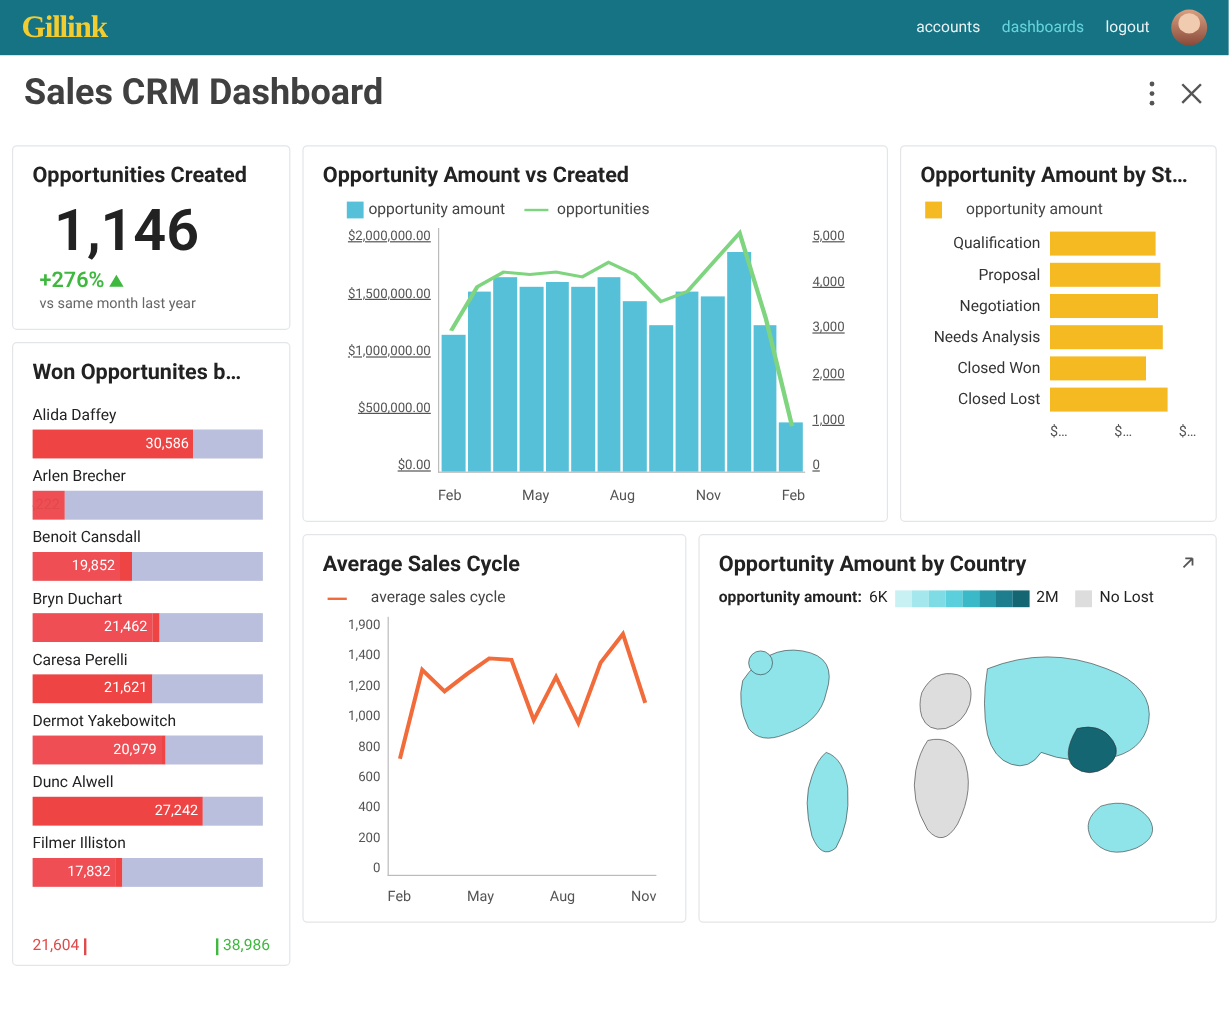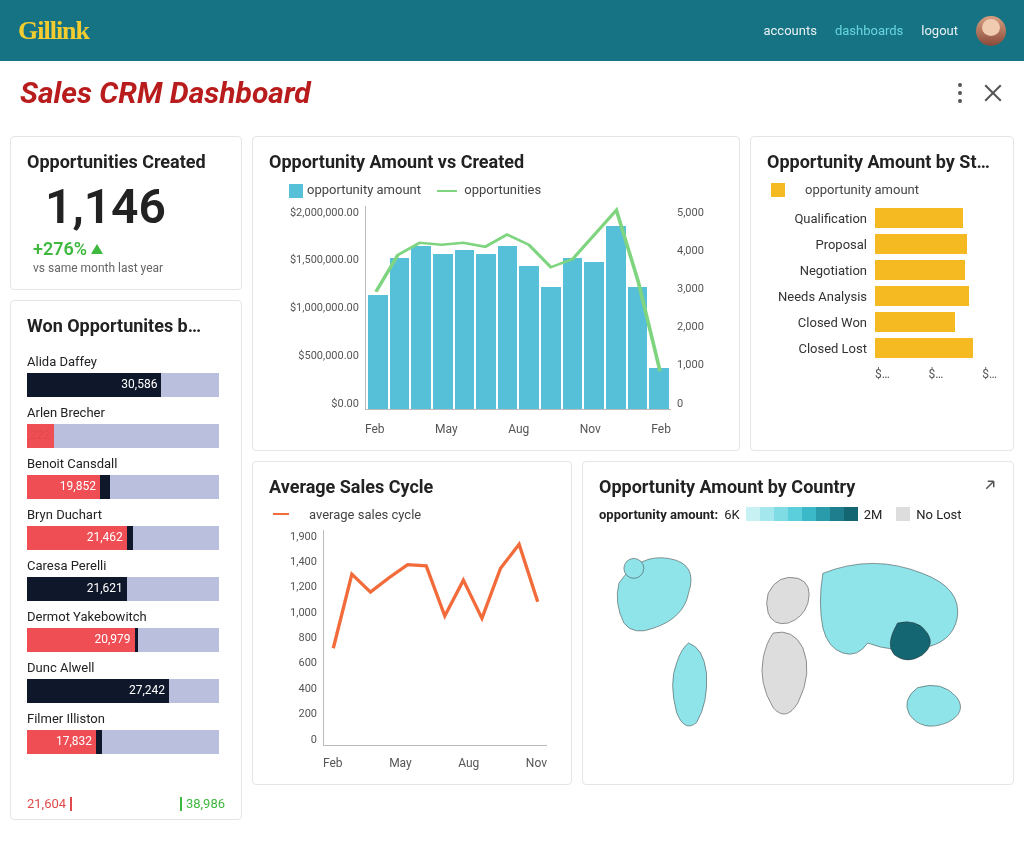--- a/index.html
+++ b/index.html
@@ -1,27 +1,27 @@
 <!DOCTYPE html>
 <html><head>
 <meta charset="utf-8">
 <style>
 * { box-sizing: border-box; margin: 0; padding: 0; }
 body { font-family: -apple-system, BlinkMacSystemFont, "Segoe UI", Roboto, Arial, sans-serif; background: #fff; width: 1024px; height: 845px; overflow: hidden; }
 
-.header { background: #167384; height: 61px; display: flex; align-items: center; padding: 0 18px; justify-content: space-between; }
+.header { background: #167384; height: 46px; display: flex; align-items: center; padding: 0 18px; justify-content: space-between; }
 .logo { font-family: Georgia, serif; font-weight: bold; font-size: 26px; color: #f3cc30; letter-spacing: -1px; }
 .nav { display: flex; align-items: center; gap: 18px; }
 .nav a { color: #fff; font-size: 13px; text-decoration: none; opacity: 0.9; cursor: pointer; }
 .nav a.active { color: #6fe0e5; }
 .avatar { width: 30px; height: 30px; border-radius: 50%; background: linear-gradient(#d8a080,#8a4a3a); position: relative; overflow:hidden; }
 .avatar::after { content:""; position:absolute; inset:3px 6px 10px 6px; background:#f0cbb0; border-radius:50%; }
 
 .title-row { display:flex; align-items:center; justify-content:space-between; padding: 14px 20px 10px 20px; }
-.page-title { font-size: 30px; font-weight: 700; color: #b91c1c; font-style: italic; }
+.page-title { font-size: 30px; font-weight: 700; color: #404040; }
 .title-actions { display:flex; align-items:center; gap: 20px; }
 .kebab { display:flex; flex-direction:column; gap:4px; cursor:pointer; }
 .kebab span { width:4px;height:4px;background:#555;border-radius:50%; }
 .close-x { width:22px; height:22px; position:relative; cursor:pointer; }
 .close-x::before, .close-x::after { content:""; position:absolute; left:10px; top:0; width:2px; height:22px; background:#555; }
 .close-x::before { transform: rotate(45deg); }
 .close-x::after { transform: rotate(-45deg); }
 
 .grid { padding: 16px 10px; }
 .row { display:flex; gap:10px; }
@@ -38,38 +38,38 @@
 
 
 .card.list { width:232px; height: 520px; margin-top:10px; overflow:hidden; position:relative; }
 .list-body { overflow-y:auto; overflow-x:hidden; height:440px; padding-right:6px; }
 .list-body::-webkit-scrollbar { width:8px; }
 .list-body::-webkit-scrollbar-thumb { background:#bbb; border-radius:4px; }
 .list-item .name { font-size:13px; color:#222; margin:8px 0 4px 0; }
 .bar-track { display:flex; height:24px; background:#e8e8ee; }
 .seg { height:100%; }
 .seg.red { background:#ee4e54; }
-.seg.yel { background:#0f172a; }
+.seg.yel { background:#ef4444; }
 .seg.blu { background:#b9bfdc; }
 .seg .val { font-size:12px; color:#fff; padding:4px 4px 0 0; float:right; }
 .foot-numbers { position:absolute; bottom:8px; left:16px; right:16px; display:flex; justify-content:space-between; font-size:13px;align-items:center;}
 .foot-numbers .r { color:#e04a4a;} .foot-numbers .g { color:#3fb83f;}
 .foot-numbers .r::after { content:""; display:inline-block; width:2px; height:14px; background:#e04a4a; margin-left:4px; vertical-align:middle;}
 .foot-numbers .g::before { content:""; display:inline-block; width:2px; height:14px; background:#3fb83f; margin-right:4px; vertical-align:middle;}
 
 
 .card.combo { flex:1; }
 .legend { display:flex; gap:16px; font-size:13px; color:#444; align-items:center; margin-bottom:8px; margin-left:20px;}
 .legend .sw { width:14px; height:14px; display:inline-block; vertical-align:middle; margin-right:4px;}
 .legend .sw.bar { background:#55c0d8; }
 .legend .sw.lin { background:#7fd47f; }
 .legend .sw.or  { width:16px;height:2px;background:#f26b3a;}
 .legend .sw.ylw { background:#f5b921;}
 .combo-chart { position:relative; height:230px; margin-top:6px; }
-.yleft, .yright { position:absolute; top:0; bottom:26px; display:flex; flex-direction:column; justify-content:space-between; font-size:11px; color:#555; }
+.yleft, .yright { position:absolute; top:0; bottom:26px; display:flex; flex-direction:column; justify-content:space-between; font-size:11px; color:#555;text-decoration:underline; }
 .yleft { left:0; text-align:right; width:90px;}
 .yright { right:0; text-align:left; width:46px;}
 .plot { position:absolute; left:96px; right:52px; top:0; bottom:26px; border-left:1px solid #bbb; border-bottom:1px solid #bbb; display:flex; align-items:flex-end; gap:2px; padding:0 2px;}
 .plot .bcol { flex:1; background:#55c0d8; }
 .xaxis { position:absolute; left:96px; right:52px; bottom:0; display:flex; justify-content:space-between; font-size:12px; color:#555;}
 svg.line-over { position:absolute; left:96px; right:52px; top:0; bottom:26px; width:calc(100% - 148px); height:calc(100% - 26px); pointer-events:none;}
 
 
 .card.stage { width:264px; }
 .stage-rows { margin-top:4px;}

